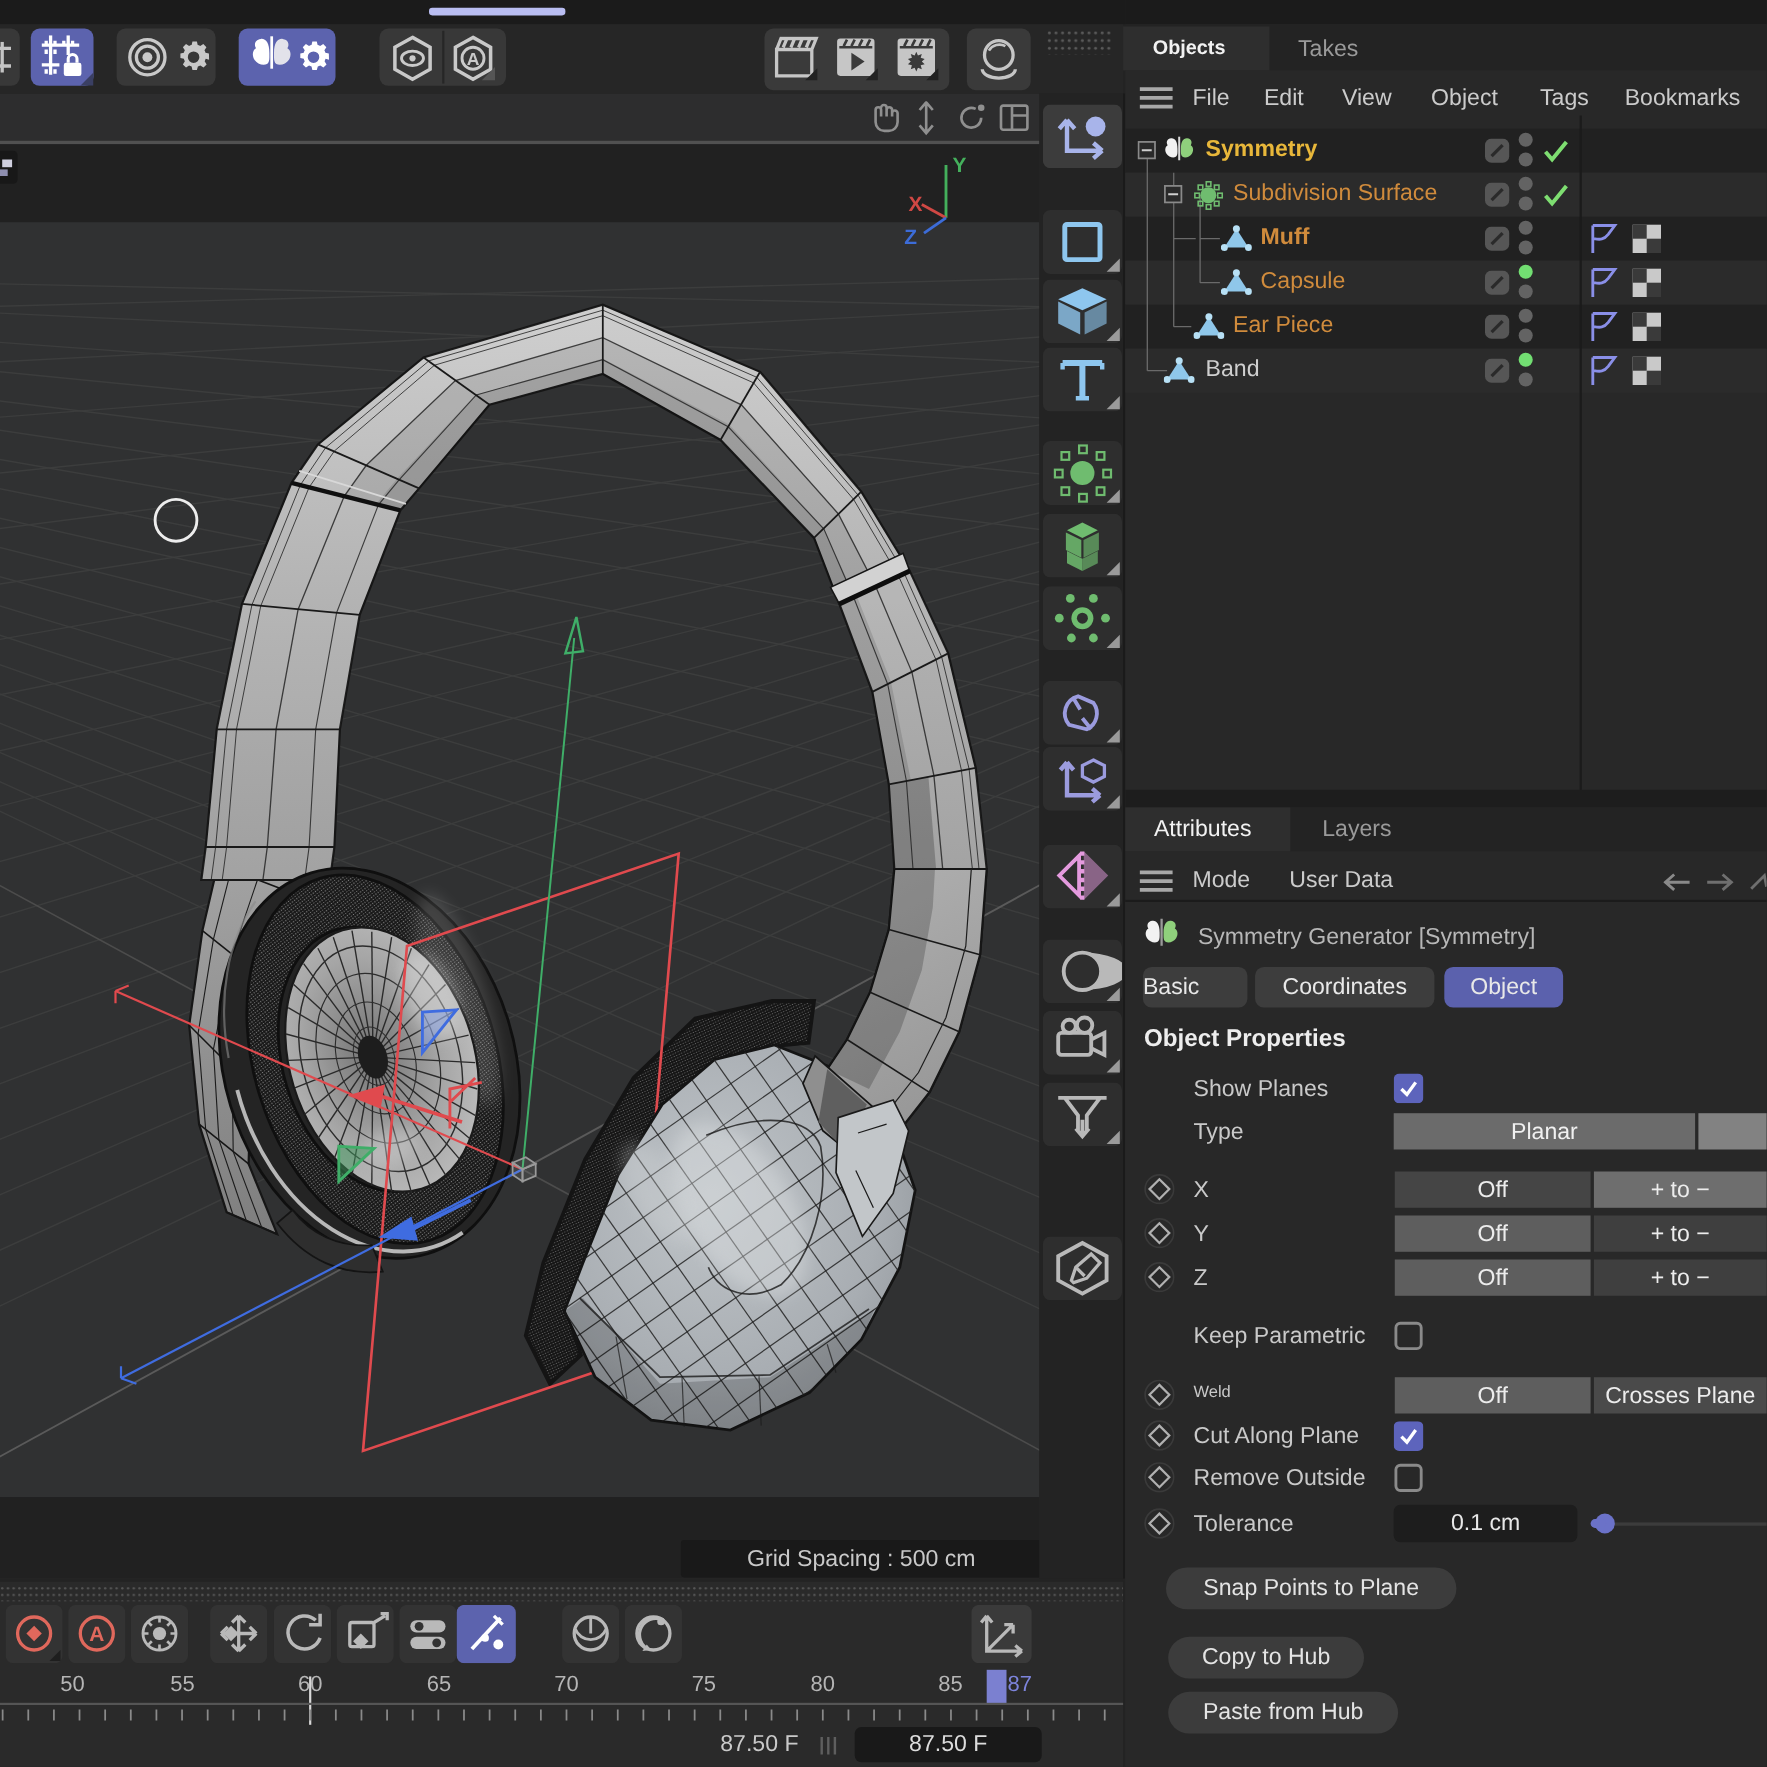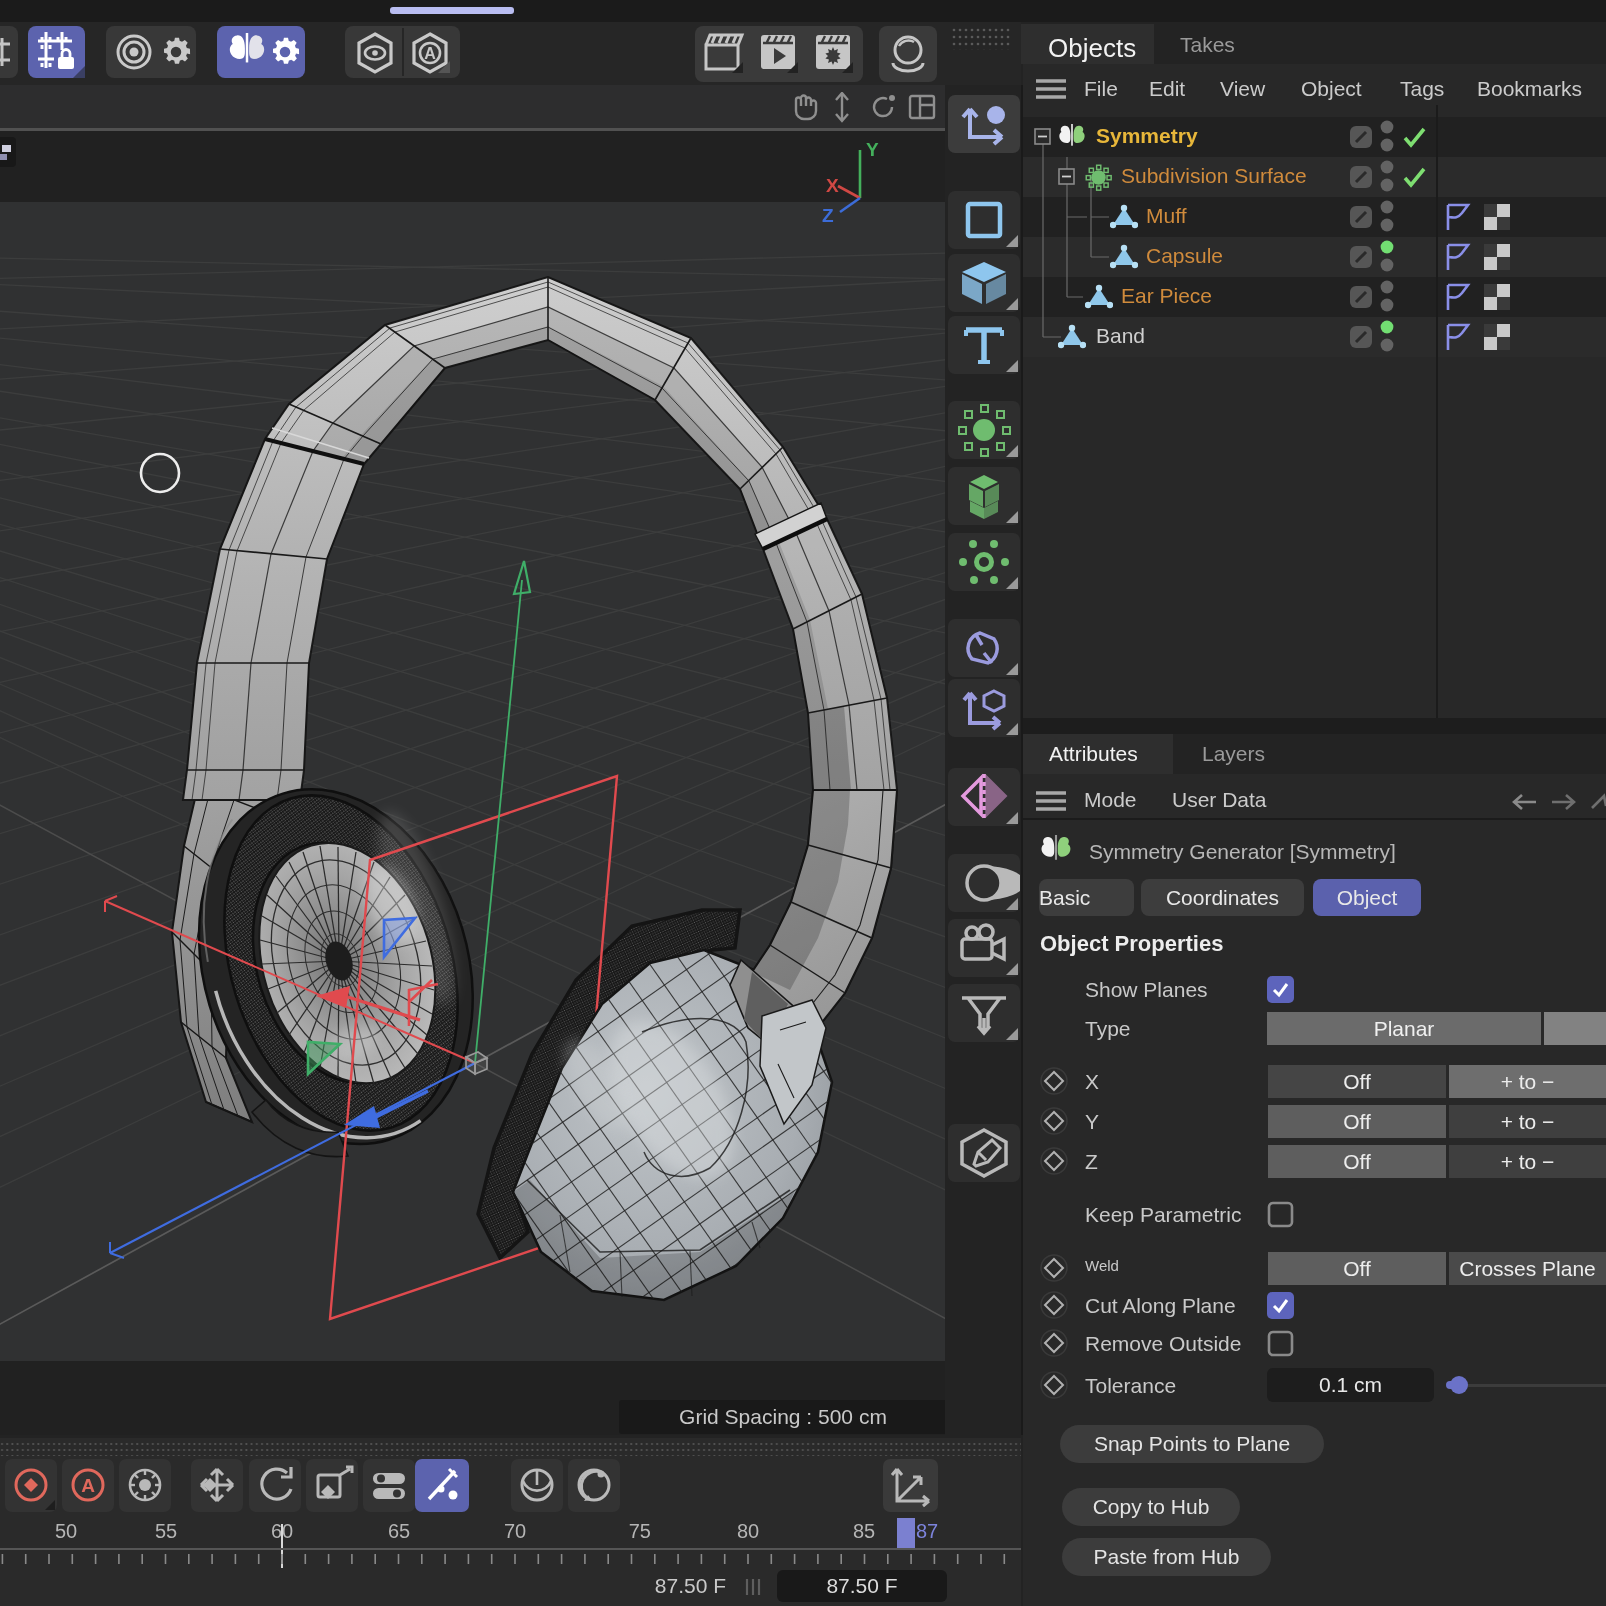--- a/index.html
+++ b/index.html
@@ -530,21 +530,21 @@
       <rect x="0" y="0" width="72" height="58" rx="7" fill="#2e2e2e"></rect>
       <path d="M36,6 L58,18 V40 L36,52 L14,40 V18 Z" fill="none" stroke="#b9b9b9" stroke-width="3.5"></path>
       <path d="M26,40 l4,-12 14,-12 8,8 -12,14 -12,4 z M30,28 l8,8" fill="none" stroke="#b9b9b9" stroke-width="3"></path>
     </svg>
 
 <div class="abs" style="left:1023px;top:0;width:583px;height:1606px;background:#282828"></div>
 <div class="abs" style="left:1023px;top:0;width:583px;height:22px;background:#1b1b1b"></div>
 <div class="abs" style="left:1023px;top:22px;width:583px;height:42px;background:#232323"></div>
 
 <div class="abs" style="left:1021px;top:24px;width:133px;height:40px;background:#2e2e2e"></div>
-<div class="abs" style="left:1048px;top:33px;font-size:26px;font-weight:400;color:#f2f2f2">Objects</div>
+<div class="abs" style="left:1048px;top:33px;font-size:18px;font-weight:700;color:#f2f2f2">Objects</div>
 <div class="abs" style="left:1180px;top:33px;font-size:21px;color:#9a9a9a">Takes</div>
 
 <svg class="abs" style="left:1036px;top:78px" width="32" height="22">
       <path d="M0,3 H30 M0,11 H30 M0,19 H30" stroke="#a8a8a8" stroke-width="3.4"></path>
     </svg>
 <div class="abs" style="left:1084px;top:77px;font-size:21px;color:#cbcbcb">File</div>
 <div class="abs" style="left:1149px;top:77px;font-size:21px;color:#cbcbcb">Edit</div>
 <div class="abs" style="left:1220px;top:77px;font-size:21px;color:#cbcbcb">View</div>
 <div class="abs" style="left:1301px;top:77px;font-size:21px;color:#cbcbcb">Object</div>
 <div class="abs" style="left:1400px;top:77px;font-size:21px;color:#cbcbcb">Tags</div>
@@ -606,21 +606,21 @@
     </svg>
 <svg class="abs" style="left:1402px;top:165px" width="26" height="24">
       <path d="M3,13 L9,20 L22,4" fill="none" stroke="#7ede71" stroke-width="3.6"></path>
     </svg>
 <svg class="abs" style="left:1110px;top:204px" width="28" height="26" viewBox="0 0 28 26">
       <path d="M14,4 L25,21 H3 Z" fill="#8fc7ea"></path>
       <circle cx="14" cy="4" r="3.2" fill="#b7e0f5"></circle>
       <circle cx="25" cy="21" r="3.2" fill="#b7e0f5"></circle>
       <circle cx="3" cy="21" r="3.2" fill="#b7e0f5"></circle>
     </svg>
-<div class="abs" style="left:1146px;top:204px;font-size:21px;font-weight:400;color:#d08b3c">Muff</div>
+<div class="abs" style="left:1146px;top:204px;font-size:21px;font-weight:700;color:#d08b3c">Muff</div>
 <svg class="abs" style="left:1350px;top:206px" width="23" height="23">
       <rect x="0" y="0" width="22" height="22" rx="6" fill="#565656"></rect>
       <path d="M6,16 L16,6" stroke="#2a2a2a" stroke-width="3"></path>
     </svg>
 <svg class="abs" style="left:1380px;top:200px" width="16" height="34">
       <circle cx="7" cy="7" r="6.4" fill="#636363"></circle>
       <circle cx="7" cy="25" r="6.4" fill="#636363"></circle>
     </svg>
 <svg class="abs" style="left:1445px;top:203px" width="27" height="29">
       <path d="M3,2 V27 M3,2 H23 L17,10 C13,15 10,15 4,14" fill="none" stroke="#8a8fe8" stroke-width="2.6"></path>

